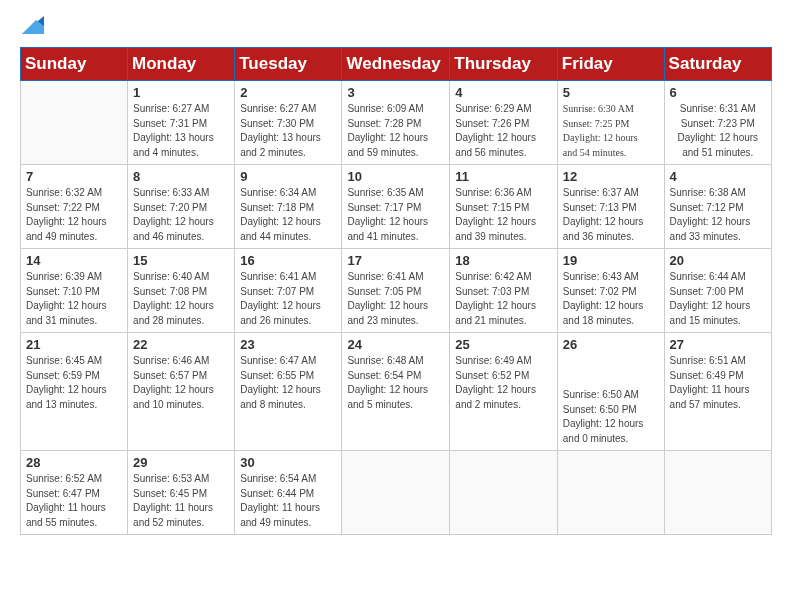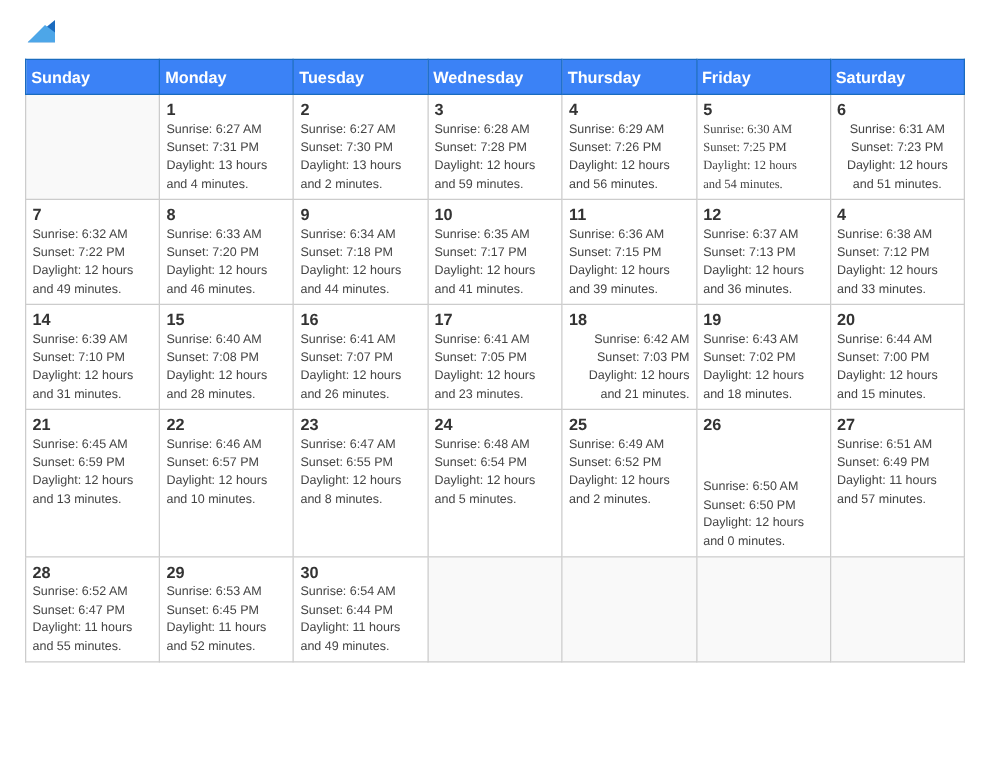--- a/index.html
+++ b/index.html
@@ -47,24 +47,24 @@
     .subtitle {
       font-size: 15px;
       color: #555;
     }
     .calendar {
       width: 100%;
       border-collapse: collapse;
       border: 1px solid #ccc;
     }
     .calendar th {
-      background-color: #3b82f6;
+      background-color: #b91c1c;
       color: #fff;
       padding: 6px 4px;
-      font-size: 13px;
+      font-size: 17px;
       font-weight: bold;
       text-align: left;
       border: 1px solid #1a6bbf;
     }
     .calendar td {
       vertical-align: top;
       padding: 4px 5px;
       border: 1px solid #ccc;
       font-size: 10.5px;
       color: #333;
@@ -129,21 +129,21 @@
         </td>
         <td>
           <span class="day-number">2</span>
           <div class="day-info" style="white-space: pre-line;">Sunrise: 6:27 AM
 Sunset: 7:30 PM
 Daylight: 13 hours
 and 2 minutes.</div>
         </td>
         <td>
           <span class="day-number">3</span>
-          <div class="day-info" style="white-space: pre-line;">Sunrise: 6:28 AM
+          <div class="day-info" style="white-space: pre-line;">Sunrise: 6:09 AM
 Sunset: 7:28 PM
 Daylight: 12 hours
 and 59 minutes.</div>
         </td>
         <td>
           <span class="day-number">4</span>
           <div class="day-info" style="white-space: pre-line;">Sunrise: 6:29 AM
 Sunset: 7:26 PM
 Daylight: 12 hours
 and 56 minutes.</div>
@@ -238,21 +238,21 @@
         </td>
         <td>
           <span class="day-number">17</span>
           <div class="day-info" style="white-space: pre-line;">Sunrise: 6:41 AM
 Sunset: 7:05 PM
 Daylight: 12 hours
 and 23 minutes.</div>
         </td>
         <td>
           <span class="day-number">18</span>
-          <div class="day-info" style="white-space: pre-line; text-align: right;">Sunrise: 6:42 AM
+          <div class="day-info" style="white-space: pre-line;">Sunrise: 6:42 AM
 Sunset: 7:03 PM
 Daylight: 12 hours
 and 21 minutes.</div>
         </td>
         <td>
           <span class="day-number">19</span>
           <div class="day-info" style="white-space: pre-line;">Sunrise: 6:43 AM
 Sunset: 7:02 PM
 Daylight: 12 hours
 and 18 minutes.</div>

